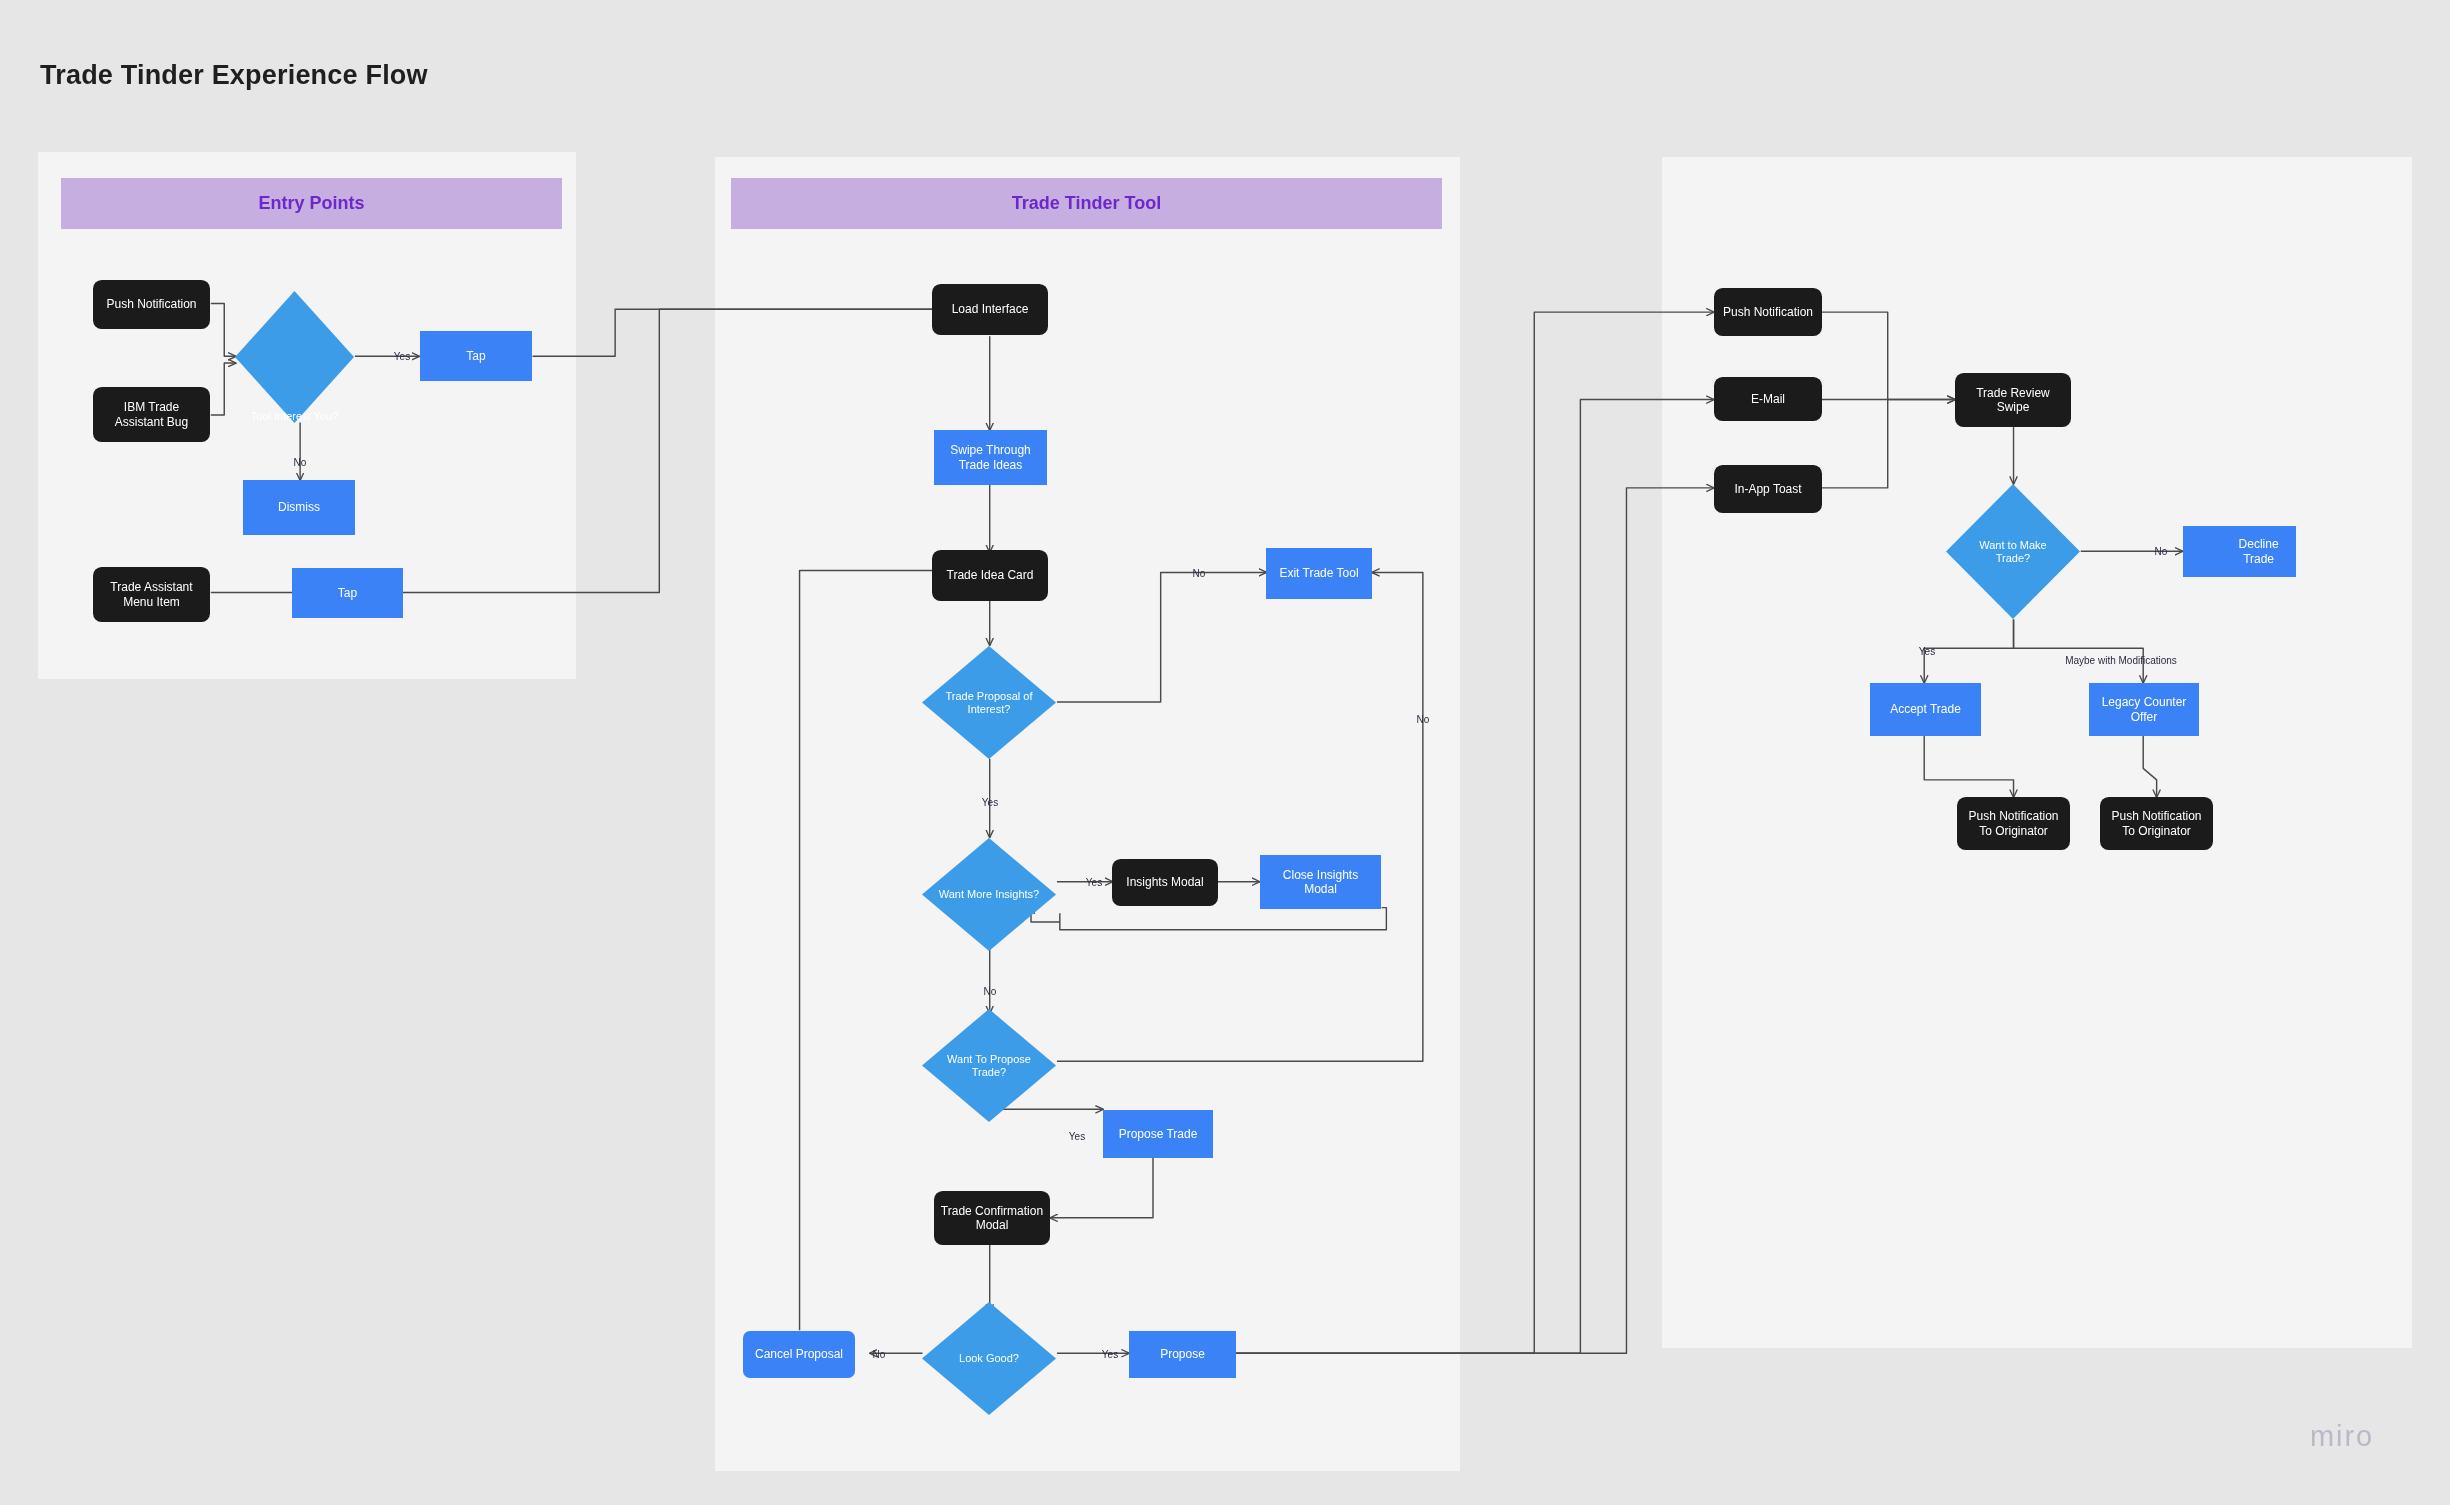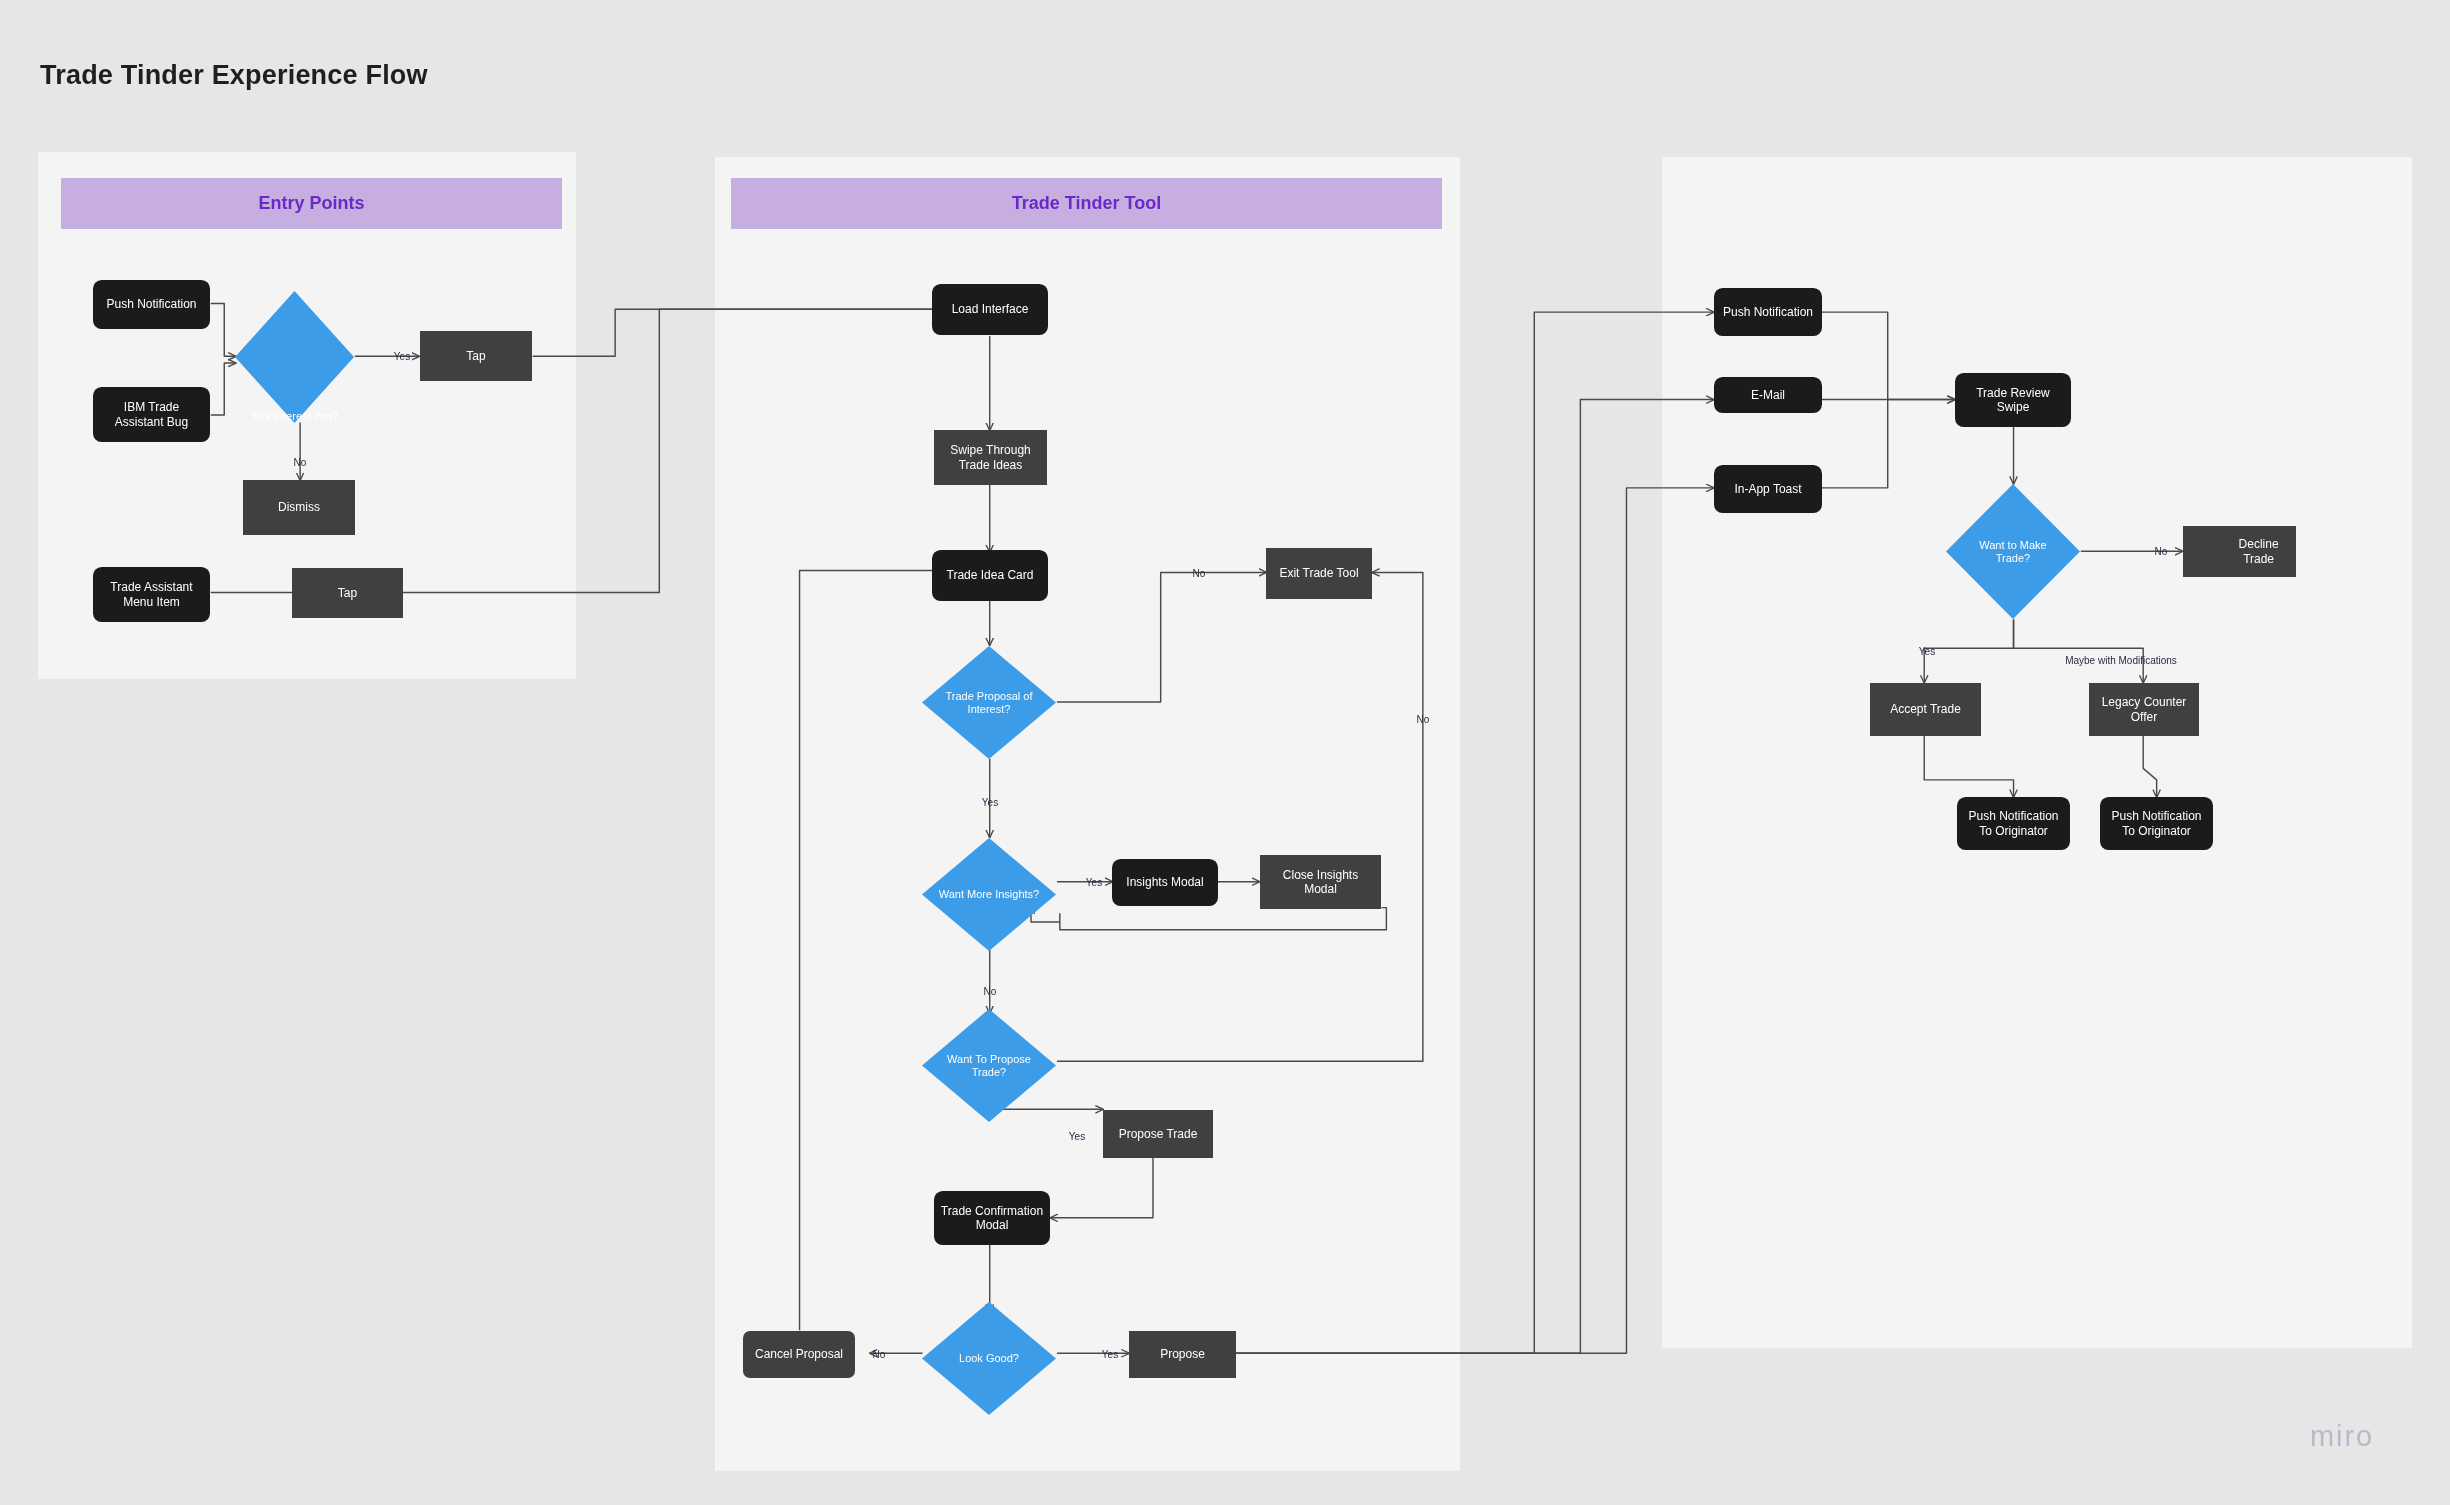--- a/index.html
+++ b/index.html
@@ -6,21 +6,21 @@
   body{width:2451px;height:1505px;position:relative;overflow:hidden;
        font-family:"Liberation Sans","DejaVu Sans",sans-serif;}
   #board{position:absolute;inset:0;}
   #page-title{position:absolute;left:40px;top:60px;font-size:27px;font-weight:bold;color:#1f1f1f;letter-spacing:0.2px;}
   .panel{position:absolute;background:#f4f4f4;}
   .panel-header{position:absolute;background:#c6afe0;display:flex;align-items:center;justify-content:center;}
   .panel-header span{color:#6d28c9;font-weight:bold;font-size:18px;}
   .node{position:absolute;display:flex;align-items:center;justify-content:center;text-align:center;
         color:#fff;box-sizing:border-box;line-height:1.18;}
   .node.black{background:#1b1b1b;border-radius:8.6px;font-size:12px;padding:2.9px 5.8px;}
-  .node.green{background:#404040;font-size:12px;padding:2.9px 5.8px;}
+  .node.green{background:#3b82f6;font-size:12px;padding:2.9px 5.8px;}
   .node.diamond{background:transparent;font-size:11px;}
   .diamond-shape{position:absolute;inset:0;background:#3c9ce8;
      clip-path:polygon(50% 0%,100% 50%,50% 100%,0% 50%);}
   .diamond-label{position:relative;z-index:2;width:78%;}
   svg.edges{position:absolute;left:0;top:0;width:2451px;height:1505px;overflow:visible;pointer-events:none;}
   .elab{position:absolute;font-size:10px;color:#2b2b43;white-space:nowrap;
         transform:translate(-50%,-50%);}
   #miro{position:absolute;left:2310px;top:1420px;font-size:29px;color:#b9b9c9;letter-spacing:1.9px;}
 </style>
 </head>
@@ -195,21 +195,21 @@
   <div class="node green" style="left:743px;top:1331px;width:112px;height:47px;border-radius:7px;">
     <span>Cancel Proposal</span>
   </div>
   <div class="node green" style="left:1129px;top:1331px;width:107px;height:47px;">
     <span>Propose</span>
   </div>
 
   <div class="node black" style="left:1714px;top:288px;width:108px;height:48px;">
     <span>Push Notification</span>
   </div>
-  <div class="node black" style="left:1714px;top:377px;width:108px;height:36px;">
+  <div class="node black" style="left:1714px;top:377px;width:108px;height:44px;">
     <span>E-Mail</span>
   </div>
   <div class="node black" style="left:1714px;top:465px;width:108px;height:48px;">
     <span>In-App Toast</span>
   </div>
   <div class="node black" style="left:1955px;top:373px;width:116px;height:54px;">
     <span>Trade Review Swipe</span>
   </div>
   <div class="node diamond" style="left:1946px;top:484px;width:134px;height:135px;">
     <div class="diamond-shape"></div>

